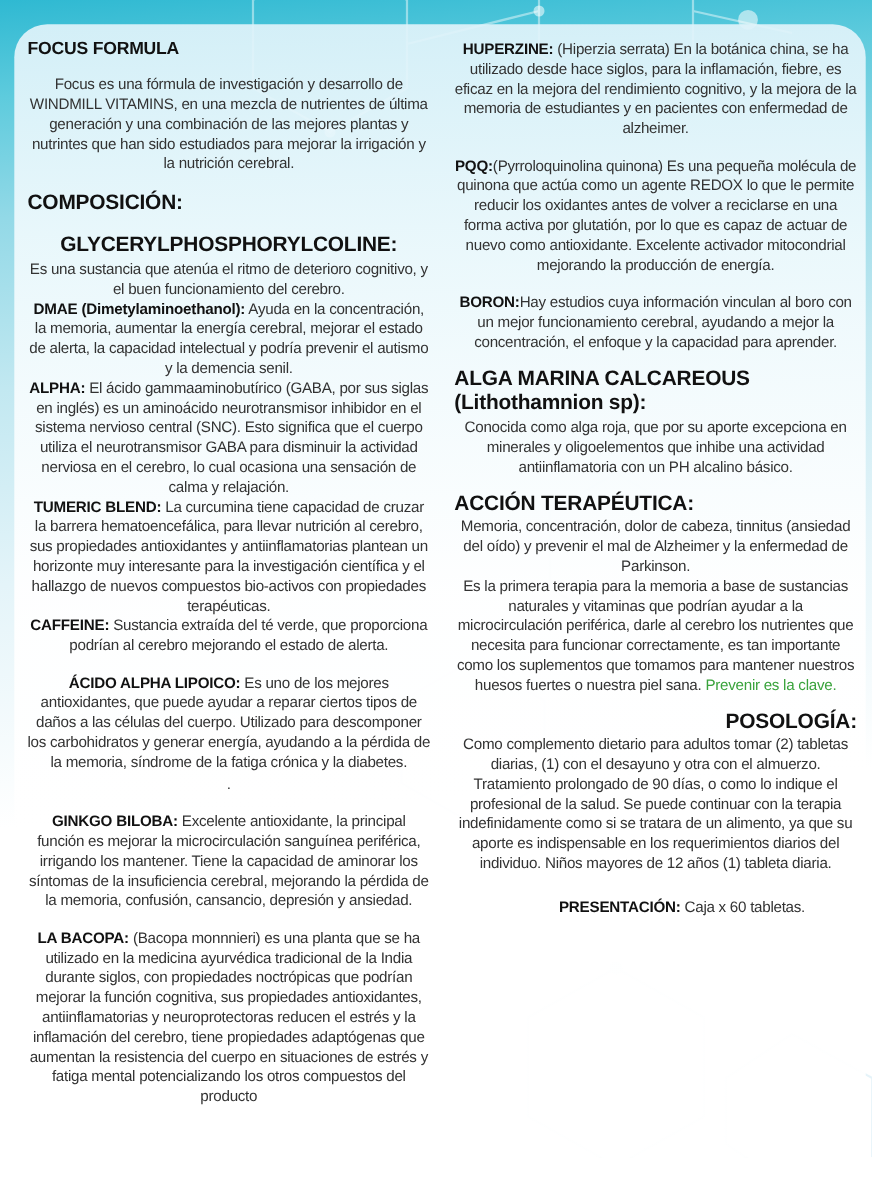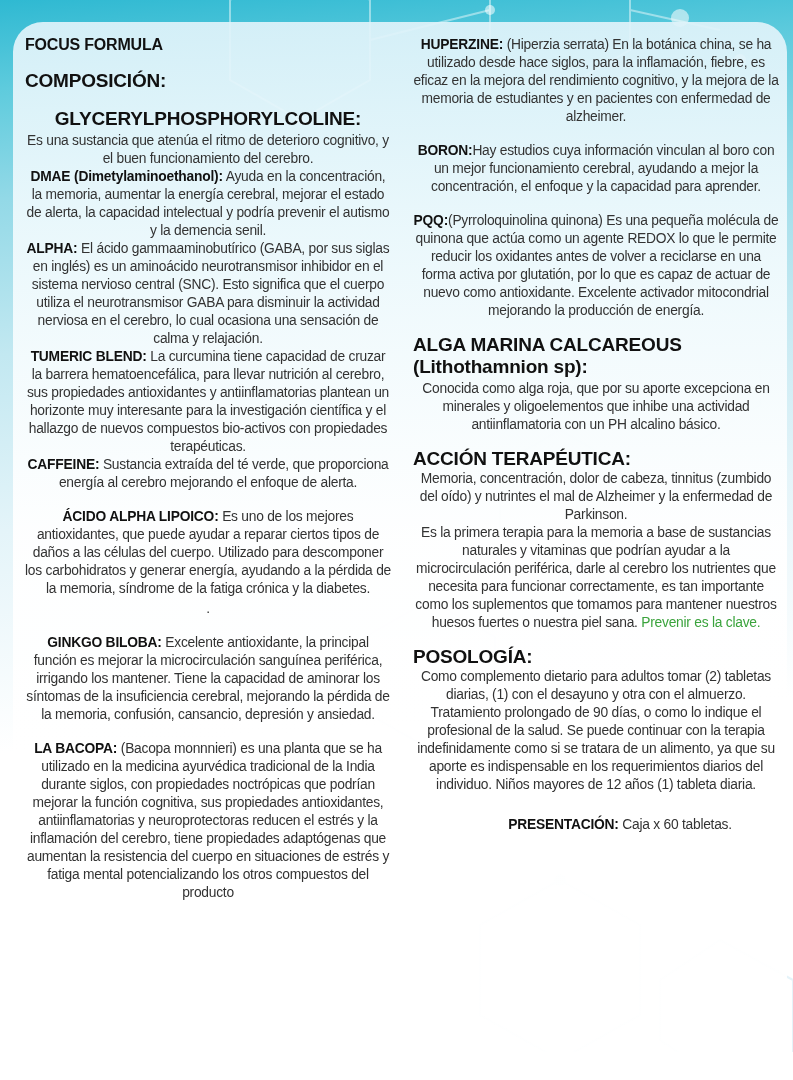--- a/index.html
+++ b/index.html
@@ -72,56 +72,57 @@
     <g fill="#eef8fb" opacity="0.9">
       <circle cx="430" cy="600" r="6"></circle>
       <circle cx="560" cy="880" r="6"></circle>
     </g>
   </svg>
 
   <div class="panel">
 
     <div class="col col-left">
       <p class="title">FOCUS FORMULA</p>
+      <p class="body">Focus es una fórmula de investigación y desarrollo de WINDMILL VITAMINS, en una mezcla de nutrientes de última generación y una combinación de las mejores plantas y nutrintes que han sido estudiados para mejorar la irrigación y la nutrición cerebral.</p>
 
       <p class="h2">COMPOSICIÓN:</p>
 
       <p class="h2 tight" style="margin-top:16px;text-align:center;">GLYCERYLPHOSPHORYLCOLINE:</p>
       <p class="body">Es una sustancia que atenúa el ritmo de deterioro cognitivo, y el buen funcionamiento del cerebro.</p>
 
       <p class="body"><b>DMAE (Dimetylaminoethanol):</b> <span>Ayuda en la concentración, la memoria, aumentar la energía cerebral, mejorar el estado de alerta, la capacidad intelectual y podría prevenir el autismo y la demencia senil.</span></p>
 
       <p class="body"><b>ALPHA:</b>  <span>El ácido gammaaminobutírico (GABA, por sus siglas en inglés) es un aminoácido neurotransmisor inhibidor en el sistema nervioso central (SNC). Esto significa que el cuerpo utiliza el neurotransmisor GABA para disminuir la actividad nerviosa en el cerebro, lo cual ocasiona una sensación de calma y relajación.</span></p>
 
       <p class="body"><b>TUMERIC BLEND:</b> <span>La curcumina tiene capacidad de cruzar la barrera hematoencefálica, para llevar nutrición al cerebro, sus propiedades antioxidantes y antiinflamatorias plantean un horizonte muy interesante para la investigación científica y el hallazgo de nuevos compuestos bio-activos con propiedades terapéuticas.</span></p>
 
-      <p class="body"><b>CAFFEINE:</b> <span>Sustancia extraída del té verde, que proporciona energía al cerebro mejorando el enfoque de alerta.</span></p>
+      <p class="body"><b>CAFFEINE:</b> <span>Sustancia extraída del té verde, que proporciona podrían al cerebro mejorando el estado de alerta.</span></p>
 
       <p class="body gap"><b>ÁCIDO ALPHA LIPOICO:</b> <span>Es uno de los mejores antioxidantes, que puede ayudar a reparar ciertos tipos de daños a las células del cuerpo.  Utilizado para descomponer los carbohidratos y generar energía, ayudando a la pérdida de la memoria, síndrome de la fatiga crónica y la diabetes.</span></p>
       <p class="body stray">.</p>
 
       <p class="body gap"><b>GINKGO BILOBA:</b> <span>Excelente antioxidante, la principal función es mejorar la microcirculación sanguínea periférica, irrigando los mantener. Tiene la capacidad de aminorar los síntomas de la insuficiencia cerebral, mejorando la pérdida de la memoria, confusión, cansancio, depresión y ansiedad.</span></p>
 
       <p class="body gap"><b>LA BACOPA:</b> <span>(Bacopa monnnieri) es una planta que se ha utilizado en la medicina ayurvédica tradicional de la India durante siglos, con propiedades noctrópicas que podrían mejorar la función cognitiva, sus propiedades antioxidantes, antiinflamatorias y neuroprotectoras reducen el estrés y la inflamación del cerebro, tiene propiedades adaptógenas que aumentan la resistencia del cuerpo en situaciones de estrés y fatiga mental potencializando los otros compuestos del producto</span></p>
     </div>
 
     <div class="col col-right">
       <p class="body"><b>HUPERZINE:</b> <span>(Hiperzia serrata) En la botánica china, se ha utilizado desde hace siglos, para la inflamación, fiebre, es eficaz en la mejora del rendimiento cognitivo, y la mejora de la memoria de estudiantes y en pacientes con enfermedad de alzheimer.</span></p>
 
+      <p class="body gap"><b>PQQ:</b><span>(Pyrroloquinolina quinona) Es una pequeña molécula de quinona que actúa como un agente REDOX lo que le permite reducir los oxidantes antes de volver a reciclarse en una forma activa por glutatión, por lo que es capaz de actuar de nuevo como antioxidante. Excelente activador mitocondrial mejorando la producción de energía.</span></p>
+
       <p class="body gap"><b>BORON:</b><span>Hay estudios cuya información vinculan al boro con un mejor funcionamiento cerebral, ayudando a mejor la concentración, el enfoque y la capacidad para aprender.</span></p>
-
-      <p class="body gap"><b>PQQ:</b><span>(Pyrroloquinolina quinona) Es una pequeña molécula de quinona que actúa como un agente REDOX lo que le permite reducir los oxidantes antes de volver a reciclarse en una forma activa por glutatión, por lo que es capaz de actuar de nuevo como antioxidante. Excelente activador mitocondrial mejorando la producción de energía.</span></p>
 
       <p class="h2 tight gap">ALGA MARINA CALCAREOUS (Lithothamnion sp):</p>
       <p class="body">Conocida como alga roja, que por su aporte excepciona en minerales y oligoelementos que inhibe una actividad antiinflamatoria con un PH alcalino básico.</p>
 
       <p class="h2 tight" style="margin-bottom:0;">ACCIÓN TERAPÉUTICA:</p>
-      <p class="body">Memoria, concentración, dolor de cabeza, tinnitus (zumbido del oído) y nutrintes el mal de Alzheimer y la enfermedad de Parkinson.</p>
+      <p class="body">Memoria, concentración, dolor de cabeza, tinnitus (ansiedad del oído) y prevenir el mal de Alzheimer y la enfermedad de Parkinson.</p>
       <p class="body"><span>Es la primera terapia para la memoria a base de sustancias naturales y vitaminas que podrían ayudar a la microcirculación periférica, darle al cerebro los nutrientes que necesita para funcionar correctamente, es tan importante como los suplementos que tomamos para mantener nuestros huesos fuertes o nuestra piel sana.</span> <span class="green">Prevenir es la clave.</span></p>
 
-      <p class="h2 tight gap" style="margin-bottom:0;">POSOLOGÍA:</p>
+      <p class="h2 tight gap" style="margin-bottom:0;text-align:right;">POSOLOGÍA:</p>
       <p class="body">Como complemento dietario para adultos tomar (2) tabletas diarias, (1) con el desayuno y otra con el almuerzo.  Tratamiento prolongado de 90 días, o como lo indique el profesional de la salud.  Se puede continuar con la terapia indefinidamente como si se tratara de un alimento, ya que su aporte es indispensable en los requerimientos diarios del individuo.  Niños mayores de 12 años (1) tableta diaria.</p>
 
       <p class="body gap" style="margin-top:22px;padding-left:48px;"><b>PRESENTACIÓN:</b>  <span>Caja x 60 tabletas.</span></p>
     </div>
 
   </div>
 </div>
 
 </body></html>

